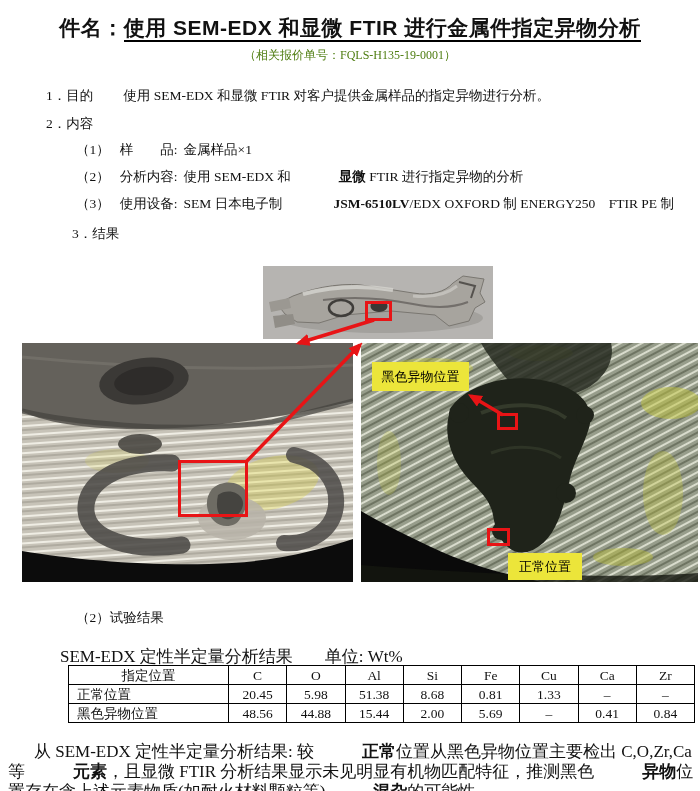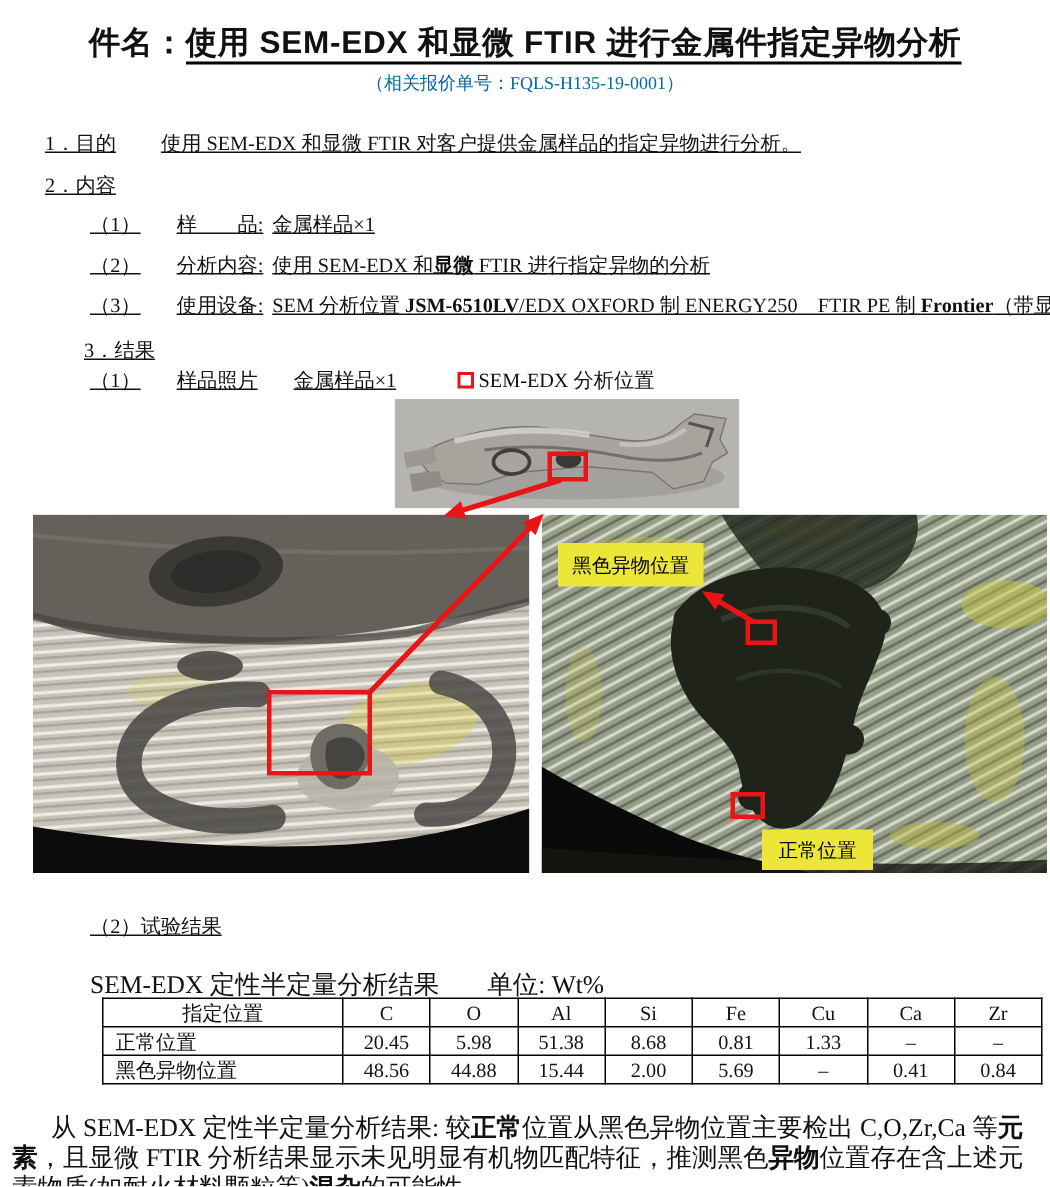--- a/index.html
+++ b/index.html
@@ -19,29 +19,29 @@
   }
   .title{
     position:absolute;top:14px;left:0;right:0;
     text-align:center;
     font-family:"Liberation Sans","DejaVu Sans",sans-serif;
     font-weight:bold;font-size:21px;letter-spacing:0.5px;
   }
   .title .u{border-bottom:2px solid #000;padding-bottom:1px;}
   .subtitle{
     position:absolute;top:47px;left:0;right:0;
-    text-align:center;font-size:12px;color:#0369a1;
-  }
-  .line{position:absolute;left:0;right:0;white-space:nowrap;text-decoration:underline;}
+    text-align:center;font-size:12px;color:#4d7c0f;
+  }
+  .line{position:absolute;left:16px;right:0;white-space:nowrap;}
   .ind1{padding-left:30px;}
   .ind2{padding-left:60px;}
   .gap30{margin-left:30px;}
-  .gap10{margin-left:24px;}
+  .gap10{margin-left:10px;}
   .gap6{margin-left:6px;}
-  .b{font-weight:bold;}
+  .b{font-weight:bold;margin-left:48px;}
   .legend{position:absolute;left:305px;top:0;}
   .legend-swatch{
     display:inline-block;width:11px;height:11px;
     border:2px solid var(--accent-red);
     vertical-align:-1px;margin-right:3px;background:transparent;
   }
   .figure{position:absolute;top:263px;left:0;width:700px;height:320px;}
   .photo{position:absolute;overflow:hidden;}
   .photo-top{left:263px;top:3px;width:230px;height:73px;}
   .photo-left{left:22px;top:80px;width:331px;height:239px;}
@@ -91,31 +91,27 @@
 
   <div class="line ind2" style="top:141px;">
     <span>（1）</span><span class="gap10">样　　品:</span><span class="gap6">金属样品×1</span>
   </div>
 
   <div class="line ind2" style="top:168px;">
     <span>（2）</span><span class="gap10">分析内容:</span><span class="gap6"><span>使用 SEM-EDX 和</span><span class="b">显微</span><span> FTIR 进行指定异物的分析</span></span>
   </div>
 
   <div class="line ind2" style="top:195px;">
-    <span>（3）</span><span class="gap10">使用设备:</span><span class="gap6"><span>SEM 分析位置 </span><span class="b">JSM-6510LV</span><span>/EDX OXFORD 制 ENERGY250　FTIR PE 制 </span><span class="b">Frontier</span><span>（带显微装置）</span></span>
+    <span>（3）</span><span class="gap10">使用设备:</span><span class="gap6"><span>SEM 日本电子制 </span><span class="b">JSM-6510LV</span><span>/EDX OXFORD 制 ENERGY250　FTIR PE 制 </span><span class="b">Frontier</span><span>（带显微装置）</span></span>
   </div>
 
   <div class="line ind1" style="top:225px;margin-left:26px;">
     <span>3．结果</span>
   </div>
 
-  <div class="line ind2" style="top:245px;">
-    <span>（1）</span><span class="gap10">样品照片</span><span class="gap10">金属样品×1</span>
-    <span class="legend"><span class="legend-swatch"></span><span>SEM-EDX 分析位置</span></span>
-  </div>
 
   <div class="figure">
 
     <div class="photo photo-top">
       <svg viewBox="0 0 230 73" width="230" height="73" xmlns="http://www.w3.org/2000/svg">
         <rect width="230" height="73" fill="#b6b4b1"></rect>
         <ellipse cx="118" cy="52" rx="102" ry="15" fill="#a3a19d"></ellipse>
         <path d="M14,38 L30,30 C55,20 85,16 105,20 L150,27 C168,30 182,26 190,17 L200,10 L221,13 L217,27 L222,36 L212,42 L206,55 L186,60 L172,49 L128,45 L82,49 L56,57 L34,56 L22,48 Z" fill="#a7a49e" stroke="#7a7771" stroke-width="1"></path>
         <path d="M6,36 L26,32 L28,42 L8,46 Z" fill="#9b9892"></path>
         <path d="M10,50 L30,48 L32,58 L12,62 Z" fill="#908d87"></path>

